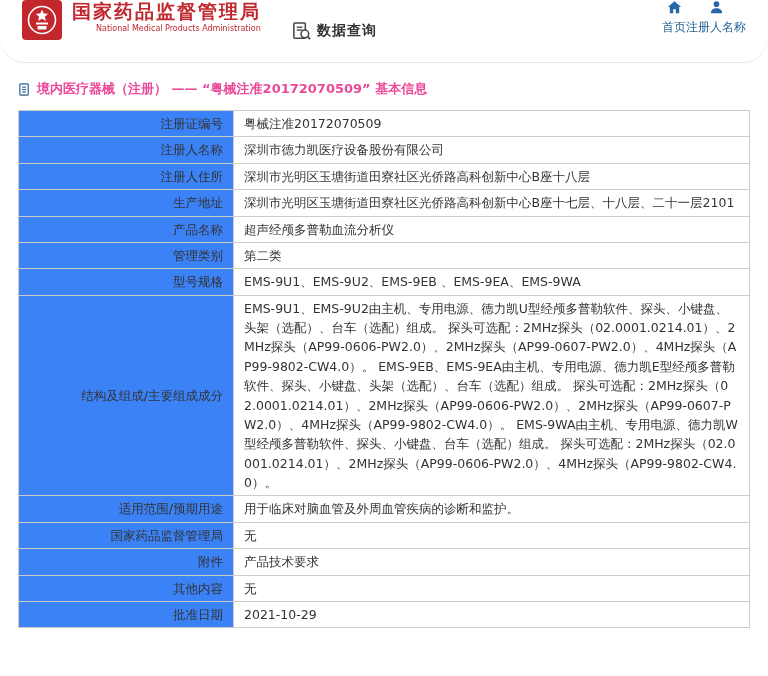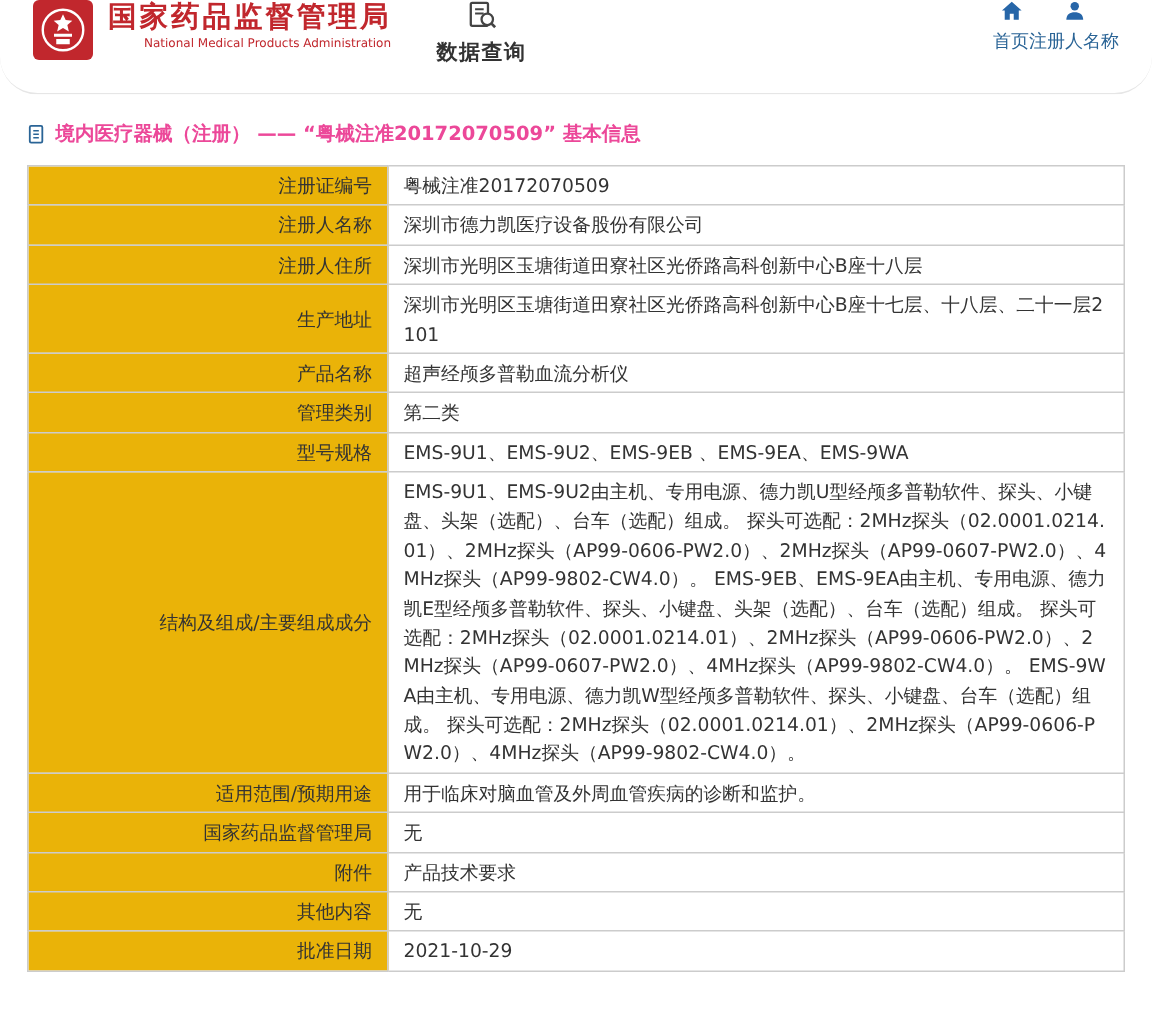--- a/index.html
+++ b/index.html
@@ -10,38 +10,38 @@
   }
   
   .header {
     height:63px; display:flex; 
     padding:0 22px; background:#fff; border-bottom:1px solid #e6e6e6;border-radius:25px;
   }
   .emblem { width:40px; height:40px; flex:0 0 auto; }
   .brand { margin-left:10px; display:flex; flex-direction:column; }
   .brand-title { color:#c1272d; font-size:19px; font-weight:bold; letter-spacing:2px; line-height:23px; white-space:nowrap; }
   .brand-sub { color:#c1272d; font-size:8px; line-height:11px; white-space:nowrap;padding-left:24px; }
-  .dq { display:flex; align-items:center; gap:5px; margin-left:30px; cursor:pointer;flex-direction:column; }
+  .dq { display:flex; align-items:center; gap:5px; margin-left:30px; cursor:pointer; }
   .dq-label { font-size:14px; font-weight:bold; color:#333; letter-spacing:1px; }
   .spacer { flex:1 1 auto; }
   .nav-item { display:flex; flex-direction:column; align-items:center; gap:4px; cursor:pointer; }
   .nav-label { font-size:12px; color:#2a6496; white-space:nowrap; }
   
   .content { padding:15px 18px 0 18px; }
   .breadcrumb {
     display:flex; align-items:center; gap:6px;
     color:#ec4899; font-size:13px; font-weight:bold;
     margin:2px 0 12px 0;
   }
   table.info { width:100%; border-collapse:collapse; table-layout:fixed; background:#fff; }
   .info td {
     border:1px solid #ccc; font-size:12.5px; color:#333;
     padding:3px 10px; line-height:1.55; vertical-align:middle;
   }
-  td.cell-label { width:240px; text-align:right; background:#eab308; }
+  td.cell-label { width:215px; text-align:right; background:#3b82f6; }
   td.cell-value { text-align:left; white-space:pre-line; word-break:break-all; }
   svg { display:block; }
 </style>
 </head>
 <body>
 
 <div class="header">
   <span class="emblem">
     <svg viewBox="0 0 40 40" width="40" height="40">
       <rect width="40" height="40" rx="4" fill="#c1272d"></rect>

